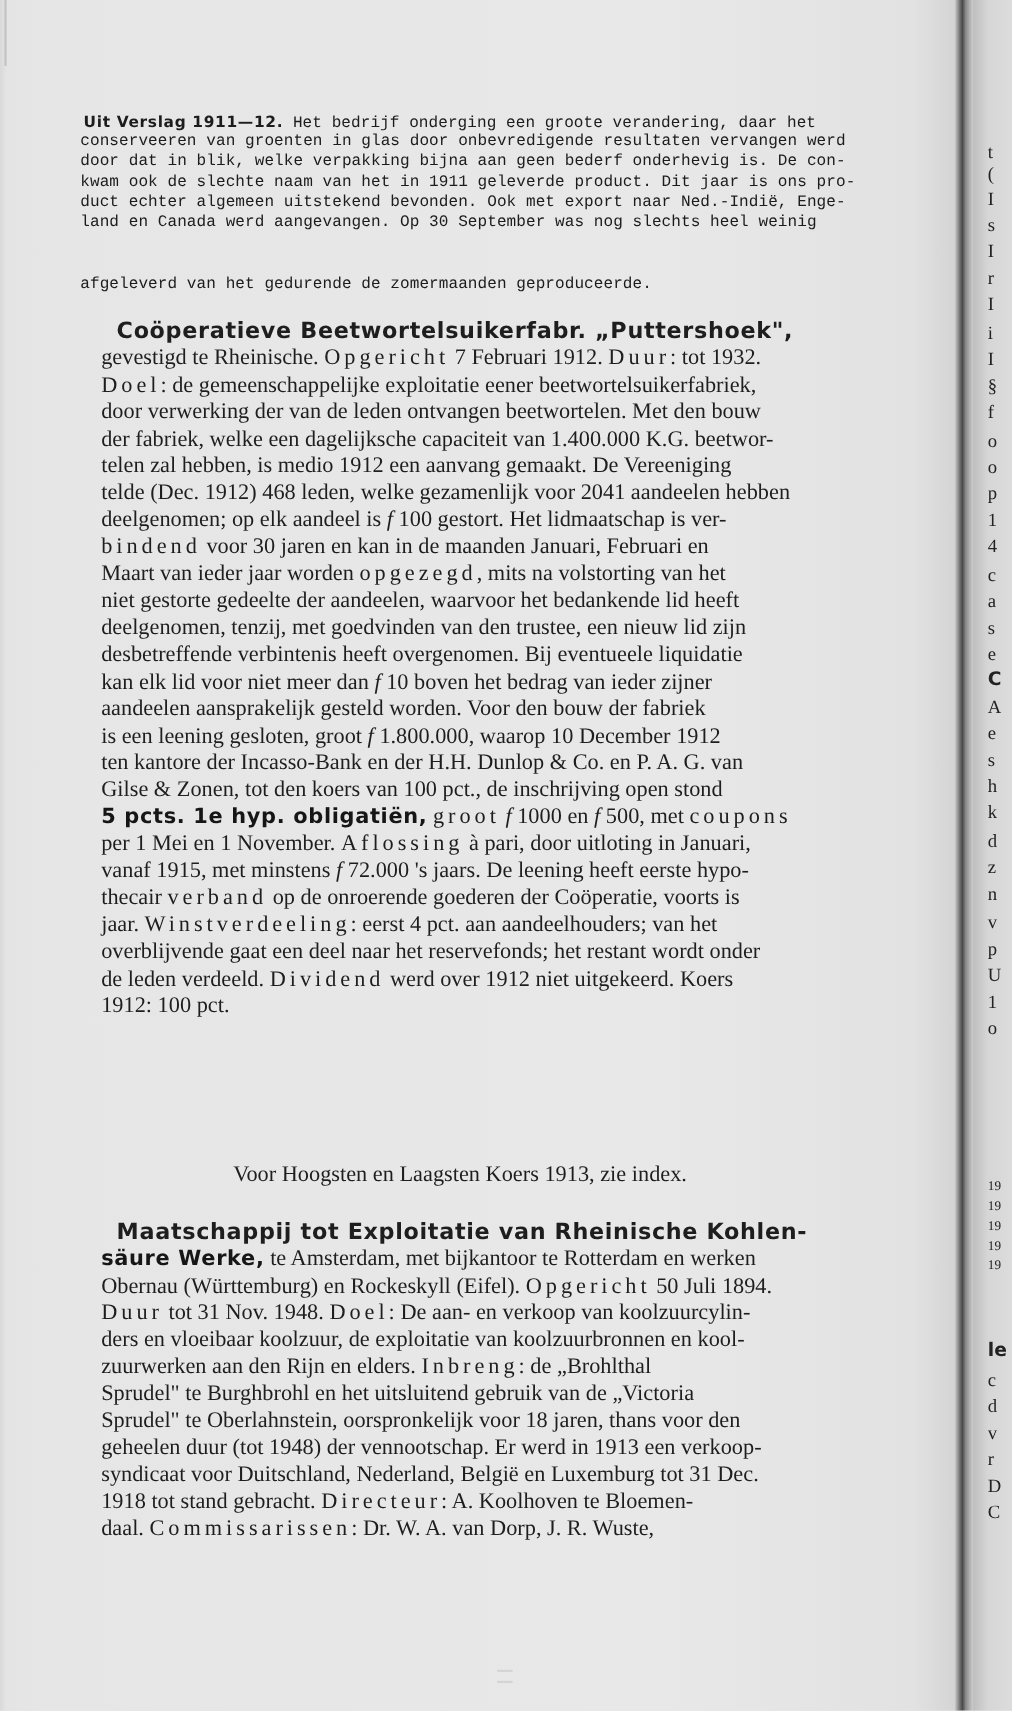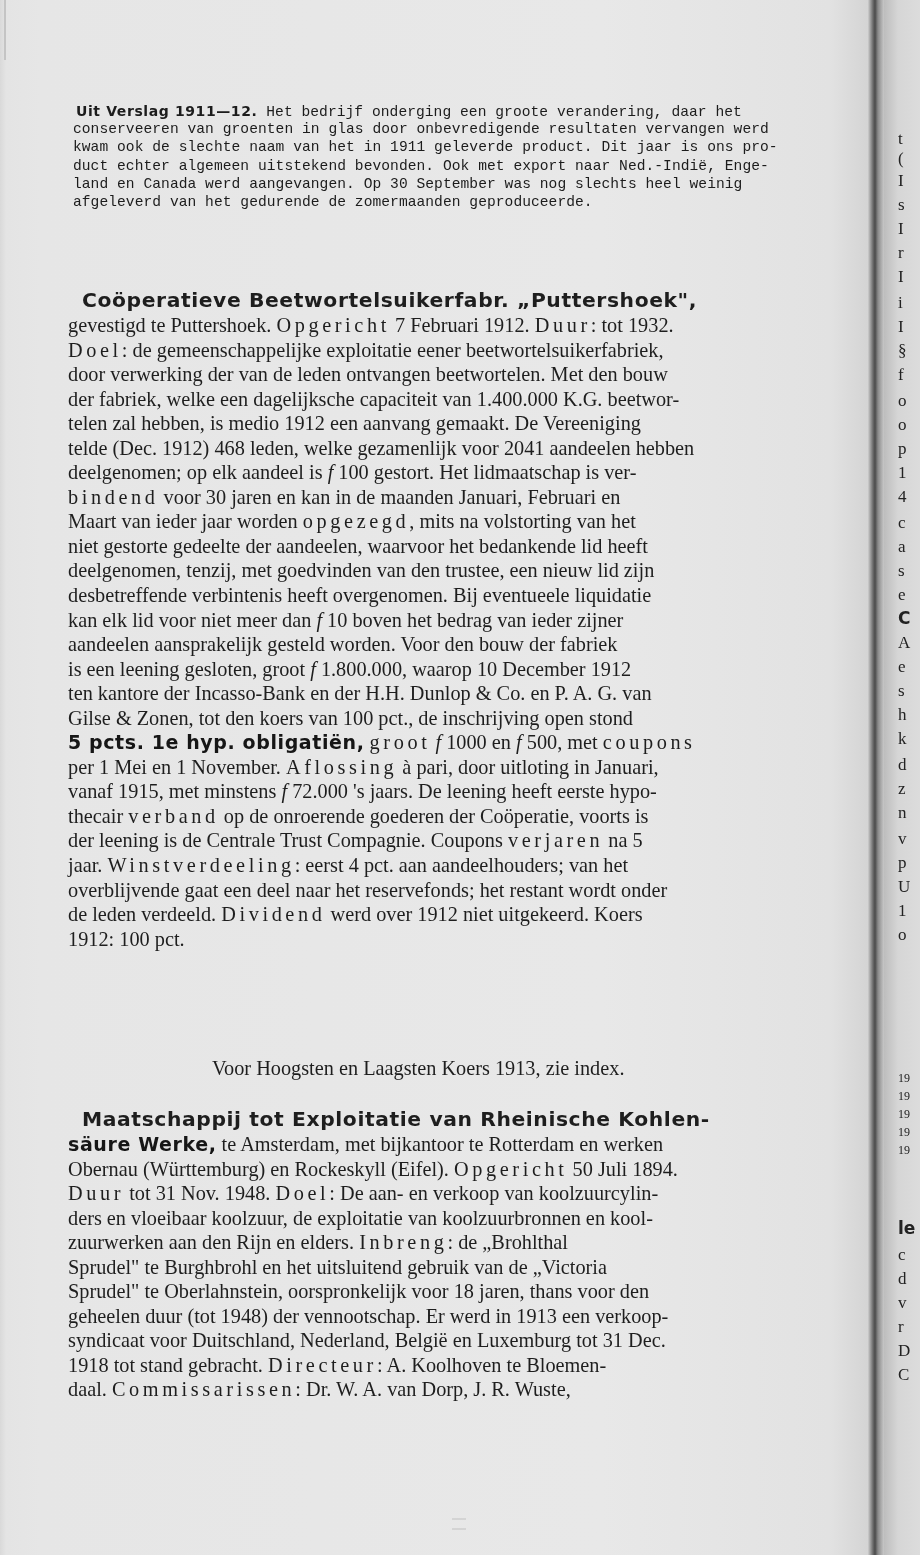--- a/index.html
+++ b/index.html
@@ -84,21 +84,21 @@
       letter-spacing: 1.4px;
       color: #222;
       white-space: nowrap;
     }
     .head-title .paren {
       letter-spacing: 0.4px;
     }
 
     .block {
       position: absolute;
-      left: 68px;
+      left: 92px;
       width: 796px;
     }
     .line {
       white-space: nowrap;
       overflow: visible;
       display: block;
     }
     .small-block .line {
       font-family: "Liberation Mono", "DejaVu Sans Mono", monospace;
       font-size: 14.6px;
@@ -151,50 +151,50 @@
 </head>
 <body>
 
 <div class="page">
   <div class="left-edge"></div>
 
 
   <div class="block small-block" id="report-block" style="top:102px; left:76px;">
       <span class="line"><span class="lead">Uit Verslag 1911—12.</span><span> Het bedrijf onderging een groote verandering, daar het</span></span>
       <span class="line" style="margin-left: -3px;"><span>conserveeren van groenten in glas door onbevredigende resultaten vervangen werd</span></span>
+      <span class="line" style="margin-left: -3px;"><span>door dat in blik, welke verpakking bijna aan geen bederf onderhevig is. De con-</span></span>
       <span class="line" style="margin-left: -3px;"><span>kwam ook de slechte naam van het in 1911 geleverde product. Dit jaar is ons pro-</span></span>
       <span class="line" style="margin-left: -3px;"><span>duct echter algemeen uitstekend bevonden. Ook met export naar Ned.-Indië, Enge-</span></span>
       <span class="line" style="margin-left: -3px;"><span>land en Canada werd aangevangen. Op 30 September was nog slechts heel weinig</span></span>
-      <span class="line" style="margin-left: -3px;"><span>afgeleverd van het gedurende de zomermaanden geproduceerde.</span></span>
+      <span class="line" style="margin-left: -3px; margin-top: 39px;"><span>afgeleverd van het gedurende de zomermaanden geproduceerde.</span></span>
     </div>
 
   <div class="block main-block" id="puttershoek-block" style="top:287px;">
       <span class="line heading-bold" style="padding-left: 14px; height: 26px; line-height: 26px;">Coöperatieve Beetwortelsuikerfabr. „Puttershoek",</span>
-      <span class="line"><span>gevestigd te Puttershoek. </span><span class="spaced">Opgericht</span><span> 7 Februari 1912. </span><span class="spaced">Duur</span><span>: tot 1932.</span></span>
+      <span class="line"><span>gevestigd te Rheinische. </span><span class="spaced">Opgericht</span><span> 7 Februari 1912. </span><span class="spaced">Duur</span><span>: tot 1932.</span></span>
       <span class="line"><span class="spaced">Doel</span><span>: de gemeenschappelijke exploitatie eener beetwortelsuikerfabriek,</span></span>
       <span class="line"><span>door verwerking der van de leden ontvangen beetwortelen. Met den bouw</span></span>
       <span class="line"><span>der fabriek, welke een dagelijksche capaciteit van 1.400.000 K.G. beetwor-</span></span>
       <span class="line"><span>telen zal hebben, is medio 1912 een aanvang gemaakt. De Vereeniging</span></span>
       <span class="line"><span>telde (Dec. 1912) 468 leden, welke gezamenlijk voor 2041 aandeelen hebben</span></span>
       <span class="line"><span>deelgenomen; op elk aandeel is </span><span style="font-style: italic;">f</span><span> 100 gestort. Het lidmaatschap is ver-</span></span>
       <span class="line"><span class="spaced">bindend</span><span> voor 30 jaren en kan in de maanden Januari, Februari en</span></span>
       <span class="line"><span>Maart van ieder jaar worden </span><span class="spaced">opgezegd</span><span>, mits na volstorting van het</span></span>
       <span class="line"><span>niet gestorte gedeelte der aandeelen, waarvoor het bedankende lid heeft</span></span>
       <span class="line"><span>deelgenomen, tenzij, met goedvinden van den trustee, een nieuw lid zijn</span></span>
       <span class="line"><span>desbetreffende verbintenis heeft overgenomen. Bij eventueele liquidatie</span></span>
       <span class="line"><span>kan elk lid voor niet meer dan </span><span style="font-style: italic;">f</span><span> 10 boven het bedrag van ieder zijner</span></span>
       <span class="line"><span>aandeelen aansprakelijk gesteld worden. Voor den bouw der fabriek</span></span>
       <span class="line"><span>is een leening gesloten, groot </span><span style="font-style: italic;">f</span><span> 1.800.000, waarop 10 December 1912</span></span>
       <span class="line"><span>ten kantore der Incasso-Bank en der H.H. Dunlop &amp; Co. en P. A. G. van</span></span>
       <span class="line"><span>Gilse &amp; Zonen, tot den koers van 100 pct., de inschrijving open stond</span></span>
       <span class="line"><span class="heading-bold">5 pcts. 1e hyp. obligatiën,</span><span> </span><span class="spaced">groot</span><span> </span><span style="font-style: italic;">f</span><span> 1000 en </span><span style="font-style: italic;">f</span><span> 500, met </span><span class="spaced">coupons</span></span>
       <span class="line"><span>per 1 Mei en 1 November. </span><span class="spaced">Aflossing</span><span> à pari, door uitloting in Januari,</span></span>
       <span class="line"><span>vanaf 1915, met minstens </span><span style="font-style: italic;">f</span><span> 72.000 's jaars. De leening heeft eerste hypo-</span></span>
       <span class="line"><span>thecair </span><span class="spaced">verband</span><span> op de onroerende goederen der Coöperatie, voorts is</span></span>
-      <span class="line"><span>der leening is de Centrale Trust Compagnie. Coupons </span><span class="spaced">verjaren</span><span> na 5</span></span>
       <span class="line"><span>jaar. </span><span class="spaced">Winstverdeeling</span><span>: eerst 4 pct. aan aandeelhouders; van het</span></span>
       <span class="line"><span>overblijvende gaat een deel naar het reservefonds; het restant wordt onder</span></span>
       <span class="line"><span>de leden verdeeld. </span><span class="spaced">Dividend</span><span> werd over 1912 niet uitgekeerd. Koers</span></span>
       <span class="line"><span>1912: 100 pct.</span></span>
     </div>
 
   <div class="index-note">Voor Hoogsten en Laagsten Koers 1913, zie index.</div>
 
   <div class="block main-block" id="rheinische-block" style="top:1106px;">
       <span class="line heading-bold" style="padding-left: 14px; height: 26px; line-height: 26px;">Maatschappij tot Exploitatie van Rheinische Kohlen-</span>

